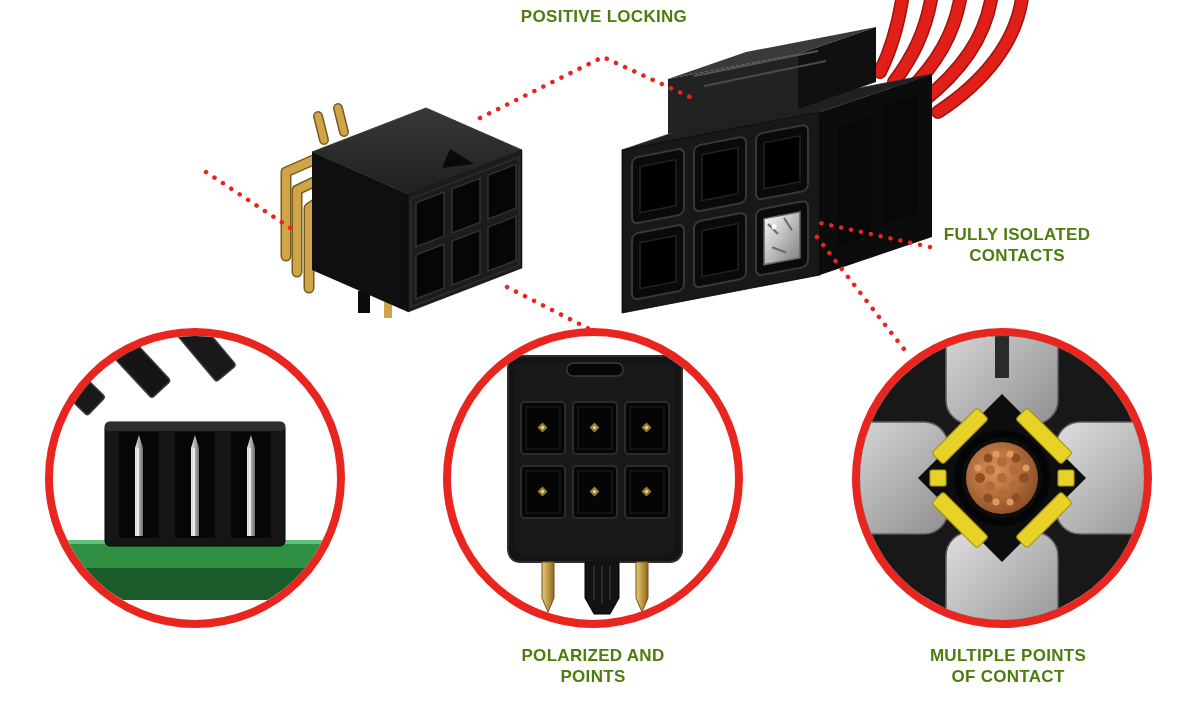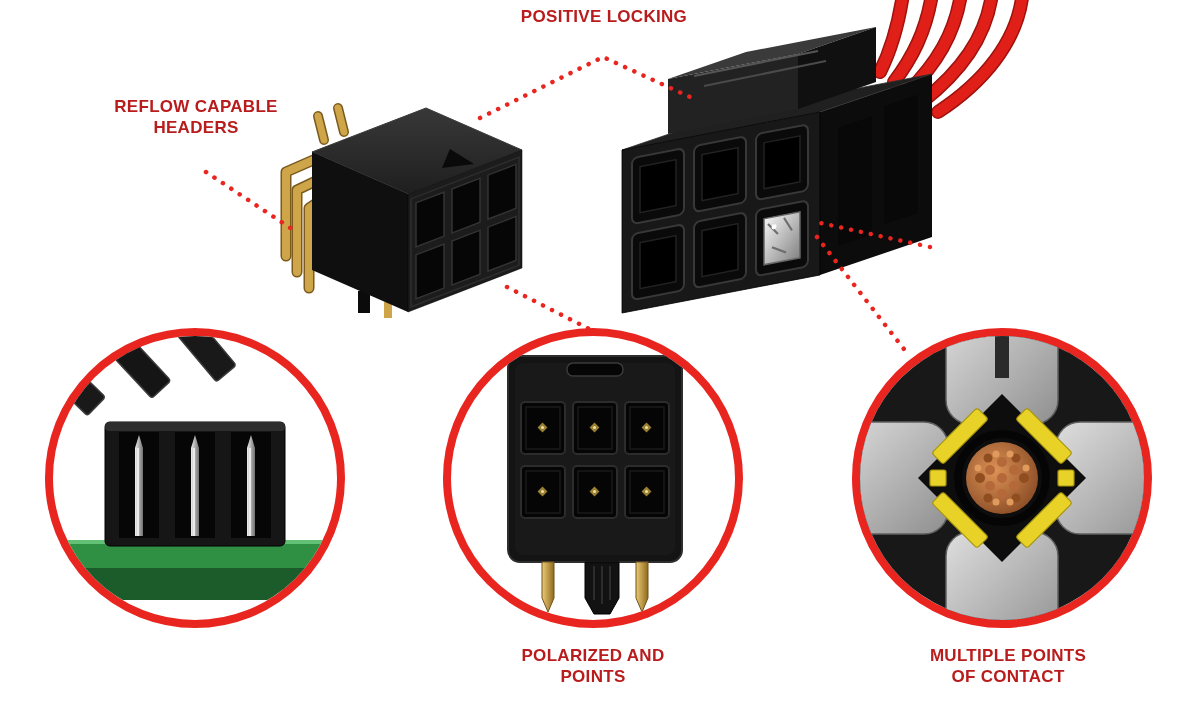--- a/index.html
+++ b/index.html
@@ -11,21 +11,21 @@
     overflow:hidden;
   }
   .stage{position:absolute;inset:0;width:1200px;height:726px}
   .label{
     position:absolute;
     width:300px;
     font-weight:bold;
     font-size:17px;
     line-height:21px;
     letter-spacing:.3px;
-    color:#b91c1c;
+    color:#4d7c0f;
     text-align:center;
     white-space:pre-line;
     z-index:11;
   }
   .illu{position:absolute;z-index:2}
   .lines{position:absolute;inset:0;z-index:10;pointer-events:none}
   .detail-circle{
     position:absolute;
     width:300px;height:300px;
     border-radius:50%;
@@ -35,22 +35,22 @@
     z-index:3;
   }
   .detail-circle svg{display:block}
 </style>
 </head>
 <body>
 
 <div class="stage">
 
   <div class="label" style="left:454px;top:6px">POSITIVE LOCKING</div>
-  <div class="label" style="left:46px;top:96px">REFLOW CAPABLE
-HEADERS</div>
+  <div class="label" style="left:867px;top:224px">FULLY ISOLATED
+CONTACTS</div>
   <div class="label" style="left:443px;top:645px">POLARIZED AND
 POINTS</div>
   <div class="label" style="left:858px;top:645px">MULTIPLE POINTS
 OF CONTACT</div>
 
   <svg class="lines" width="1200" height="726" viewBox="0 0 1200 726">
     <g fill="none" style="stroke:var(--accent-red,#e8251f)" stroke-width="4.5" stroke-linecap="round" stroke-dasharray="0.1 10">
       <path d="M480 118 L603 57 L690 97"></path>
       <path d="M206 172 L298 233"></path>
       <path d="M930 247 L816 222"></path>

